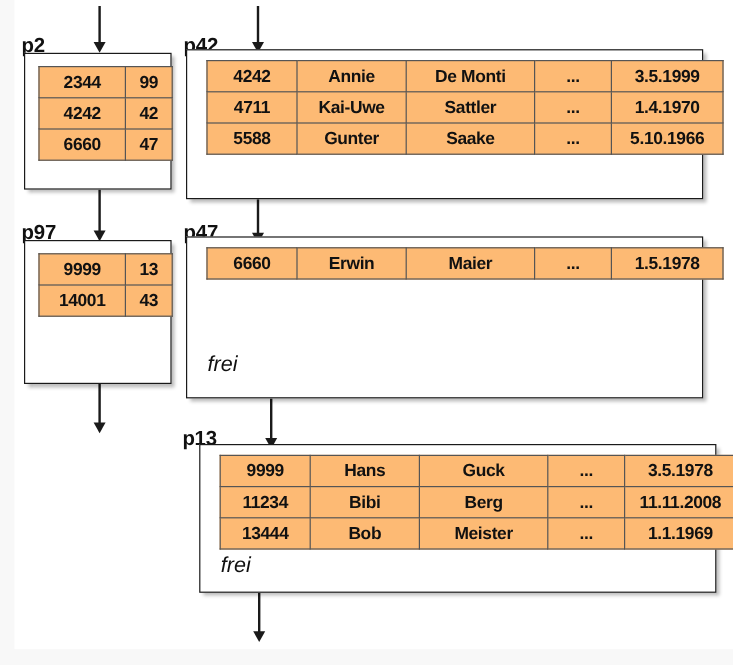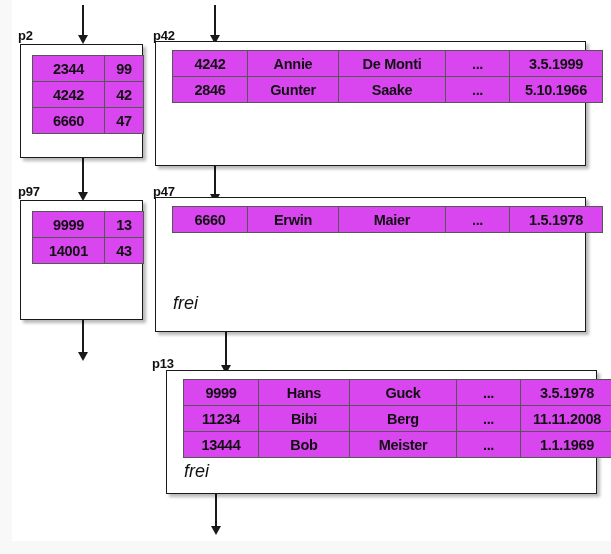--- a/index.html
+++ b/index.html
@@ -32,33 +32,33 @@
   
   .page-box {
     position: absolute;
     background: #ffffff;
     border: 1.6px solid #1a1a1a;
     box-shadow: 3px 3px 3px rgba(0,0,0,0.28);
     box-sizing: border-box;
   }
   .page-label {
     position: absolute;
-    font-size: 13px;
+    font-size: 17px;
     font-weight: 700;
     color: #111111;
     letter-spacing: -0.2px;
     white-space: nowrap;
   }
 
   
   .rec-table {
     position: absolute;
     border-collapse: collapse;
     table-layout: fixed;
-    background: #d946ef;
+    background: #fdba74;
   }
   .rec-table td {
     border: 1.2px solid #555555;
     height: 25px;
     text-align: center;
     vertical-align: middle;
     font-size: 14.5px;
     font-weight: 700;
     color: #111111;
     padding: 0 2px;
@@ -178,21 +178,28 @@
     <table class="rec-table" style="left:16px; top:8px; width:405px;">
       <tbody>
         <tr>
           <td style="width:70px;">4242</td>
           <td style="width:86px;">Annie</td>
           <td style="width:102px;">De Monti</td>
           <td style="width:59px;">...</td>
           <td style="width:88px;">3.5.1999</td>
         </tr>
         <tr>
-          <td>2846</td>
+          <td>4711</td>
+          <td>Kai-Uwe</td>
+          <td>Sattler</td>
+          <td>...</td>
+          <td>1.4.1970</td>
+        </tr>
+        <tr>
+          <td>5588</td>
           <td>Gunter</td>
           <td>Saake</td>
           <td>...</td>
           <td>5.10.1966</td>
         </tr>
       </tbody>
     </table>
   </div>
 
   <div class="page-label" style="left:153px; top:184px;">p47</div>

